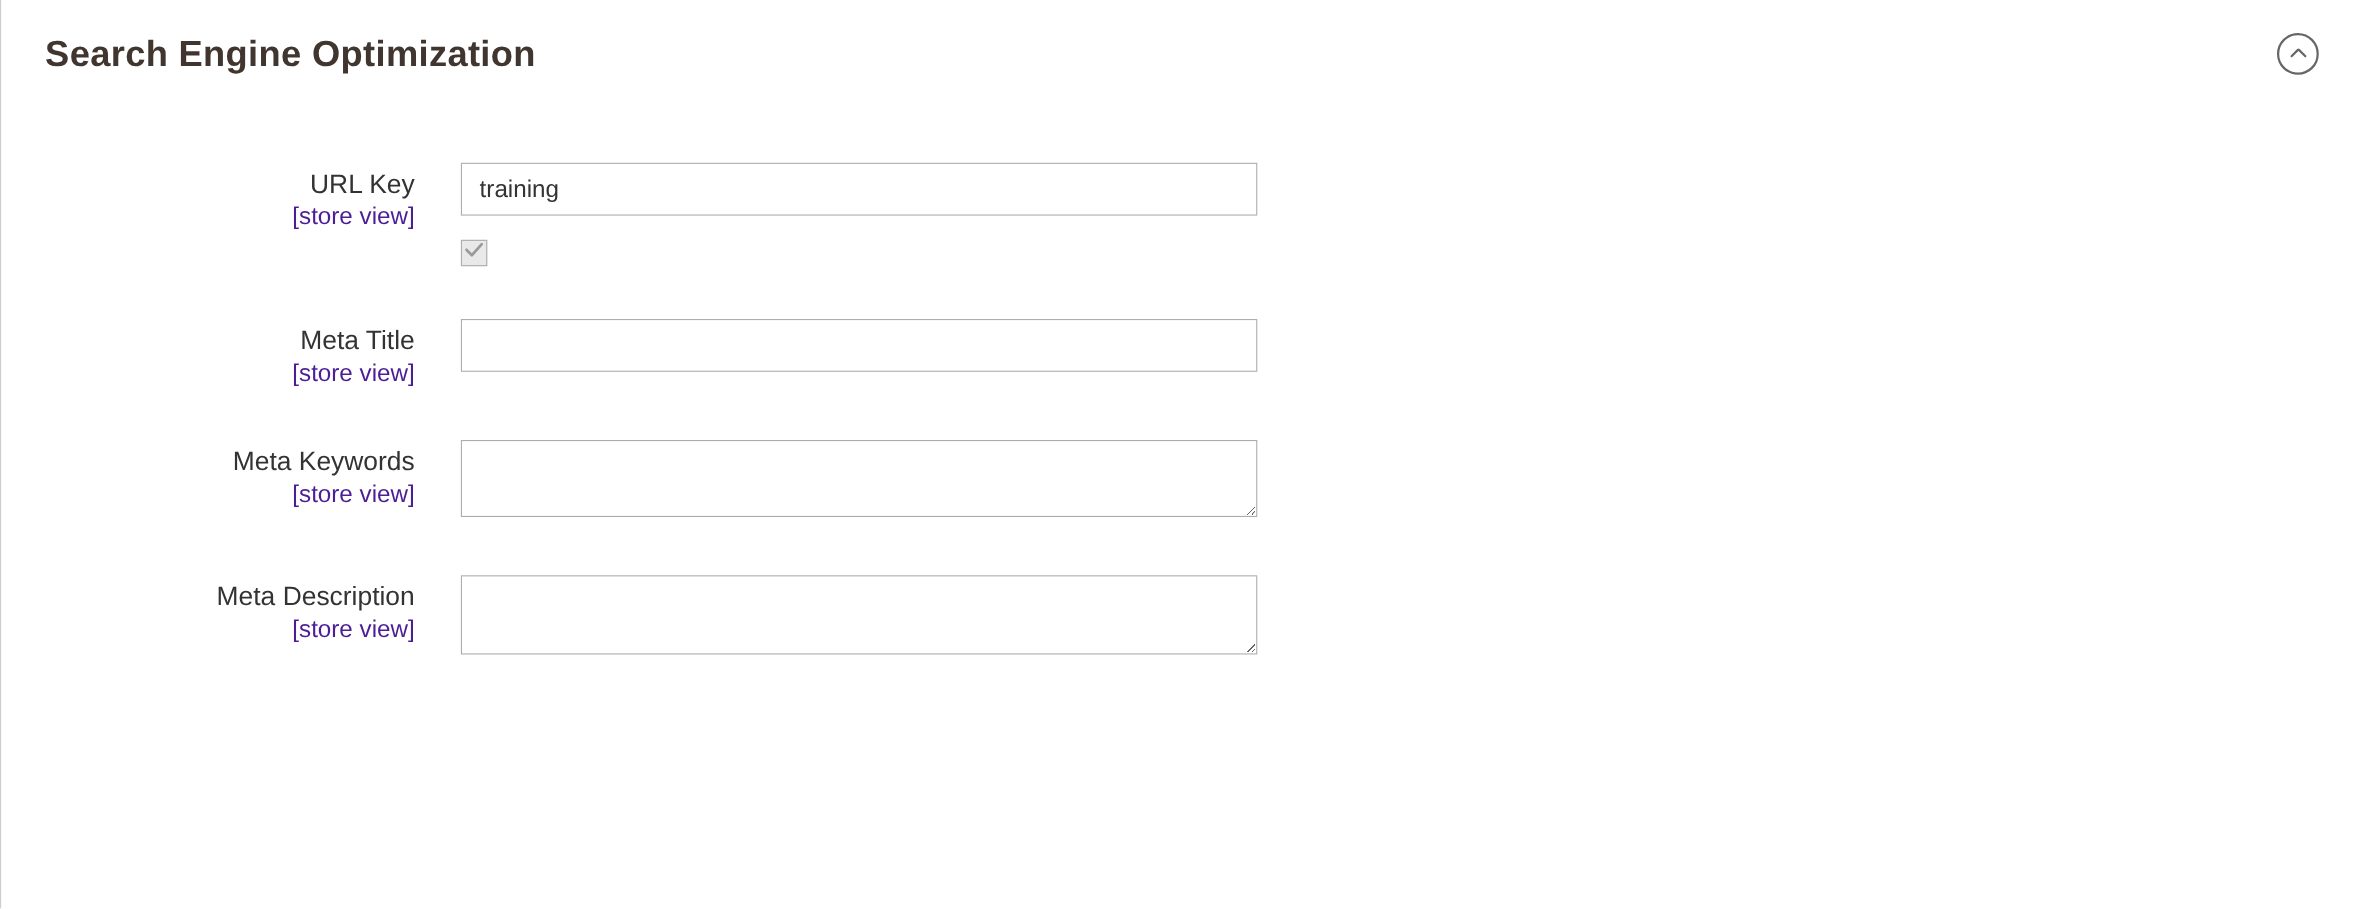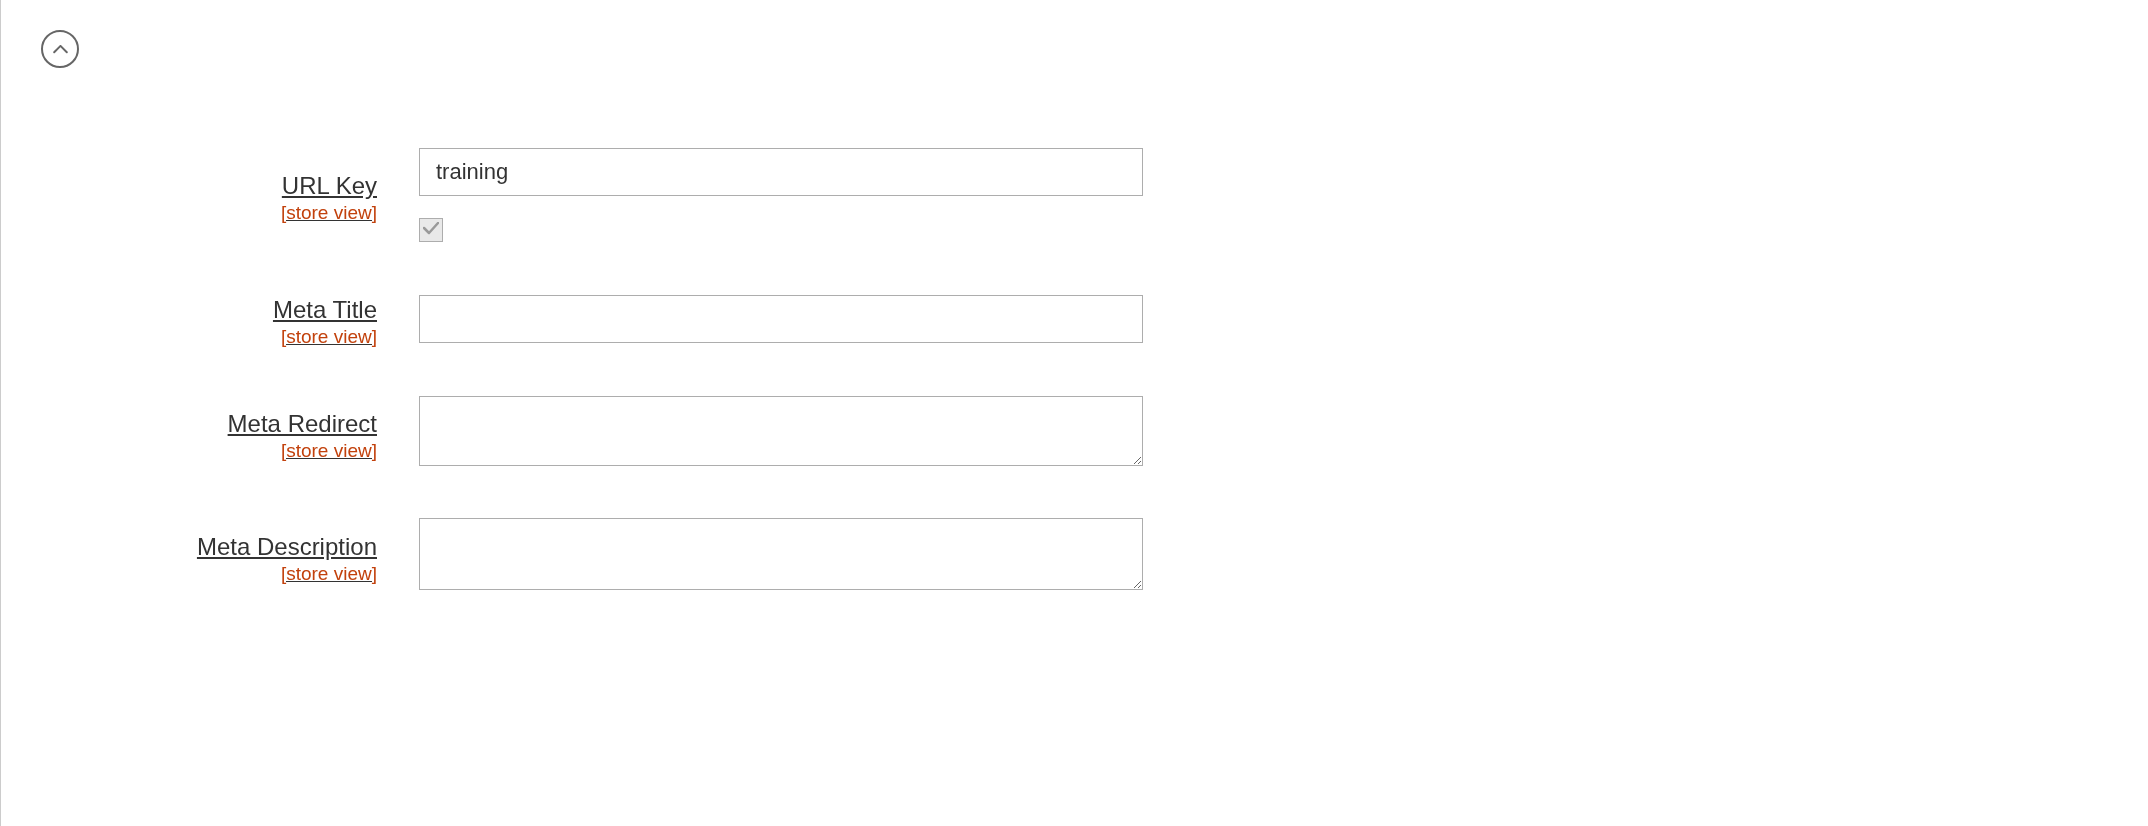--- a/index.html
+++ b/index.html
@@ -44,36 +44,35 @@
     width: 15px;
     height: 9px;
   }
   .form-rows {
     display: flex;
     flex-direction: column;
     gap: 48px;
   }
   .form-row {
     display: flex;
-    align-items: center;
-    text-decoration: underline;
+    align-items: flex-start;
   }
   .label-col {
     width: 378px;
     padding-right: 42px;
     text-align: right;
     padding-top: 6px;
   }
   .label-main {
     font-size: 24px;
     color: #333333;
   }
   .label-scope {
-    font-size: 19px;
-    color: #c2410c;
+    font-size: 22px;
+    color: #4c1d95;
     margin-top: 2px;
   }
   .input-col {
     width: 730px;
   }
   .text-input {
     width: 724px;
     height: 48px;
     border: 1px solid #adadad;
     font-size: 22px;
@@ -122,20 +121,21 @@
     font-size: 23px;
     color: #828282;
   }
 </style>
 </head>
 <body>
 
 <div class="panel">
 
   <div class="panel-header">
+    <div class="panel-title">Search Engine Optimization</div>
     <div class="collapse-btn">
       <span>
         <svg viewBox="0 0 16 10">
             <path d="M1 8 L8 1 L15 8" stroke="#666666" stroke-width="2.2" fill="none" stroke-linecap="round" stroke-linejoin="round"></path>
           </svg>
       </span>
     </div>
   </div>
 
   <div class="form-rows">
@@ -164,21 +164,21 @@
         <div class="label-main">Meta Title</div>
         <div class="label-scope">[store view]</div>
       </div>
       <div class="input-col">
         <input type="text" class="text-input" value="" style="">
       </div>
     </div>
 
     <div class="form-row">
       <div class="label-col">
-        <div class="label-main">Meta Redirect</div>
+        <div class="label-main">Meta Keywords</div>
         <div class="label-scope">[store view]</div>
       </div>
       <div class="input-col">
         <textarea class="textarea-input textarea-keywords" style=""></textarea>
       </div>
     </div>
 
     <div class="form-row">
       <div class="label-col">
         <div class="label-main">Meta Description</div>

